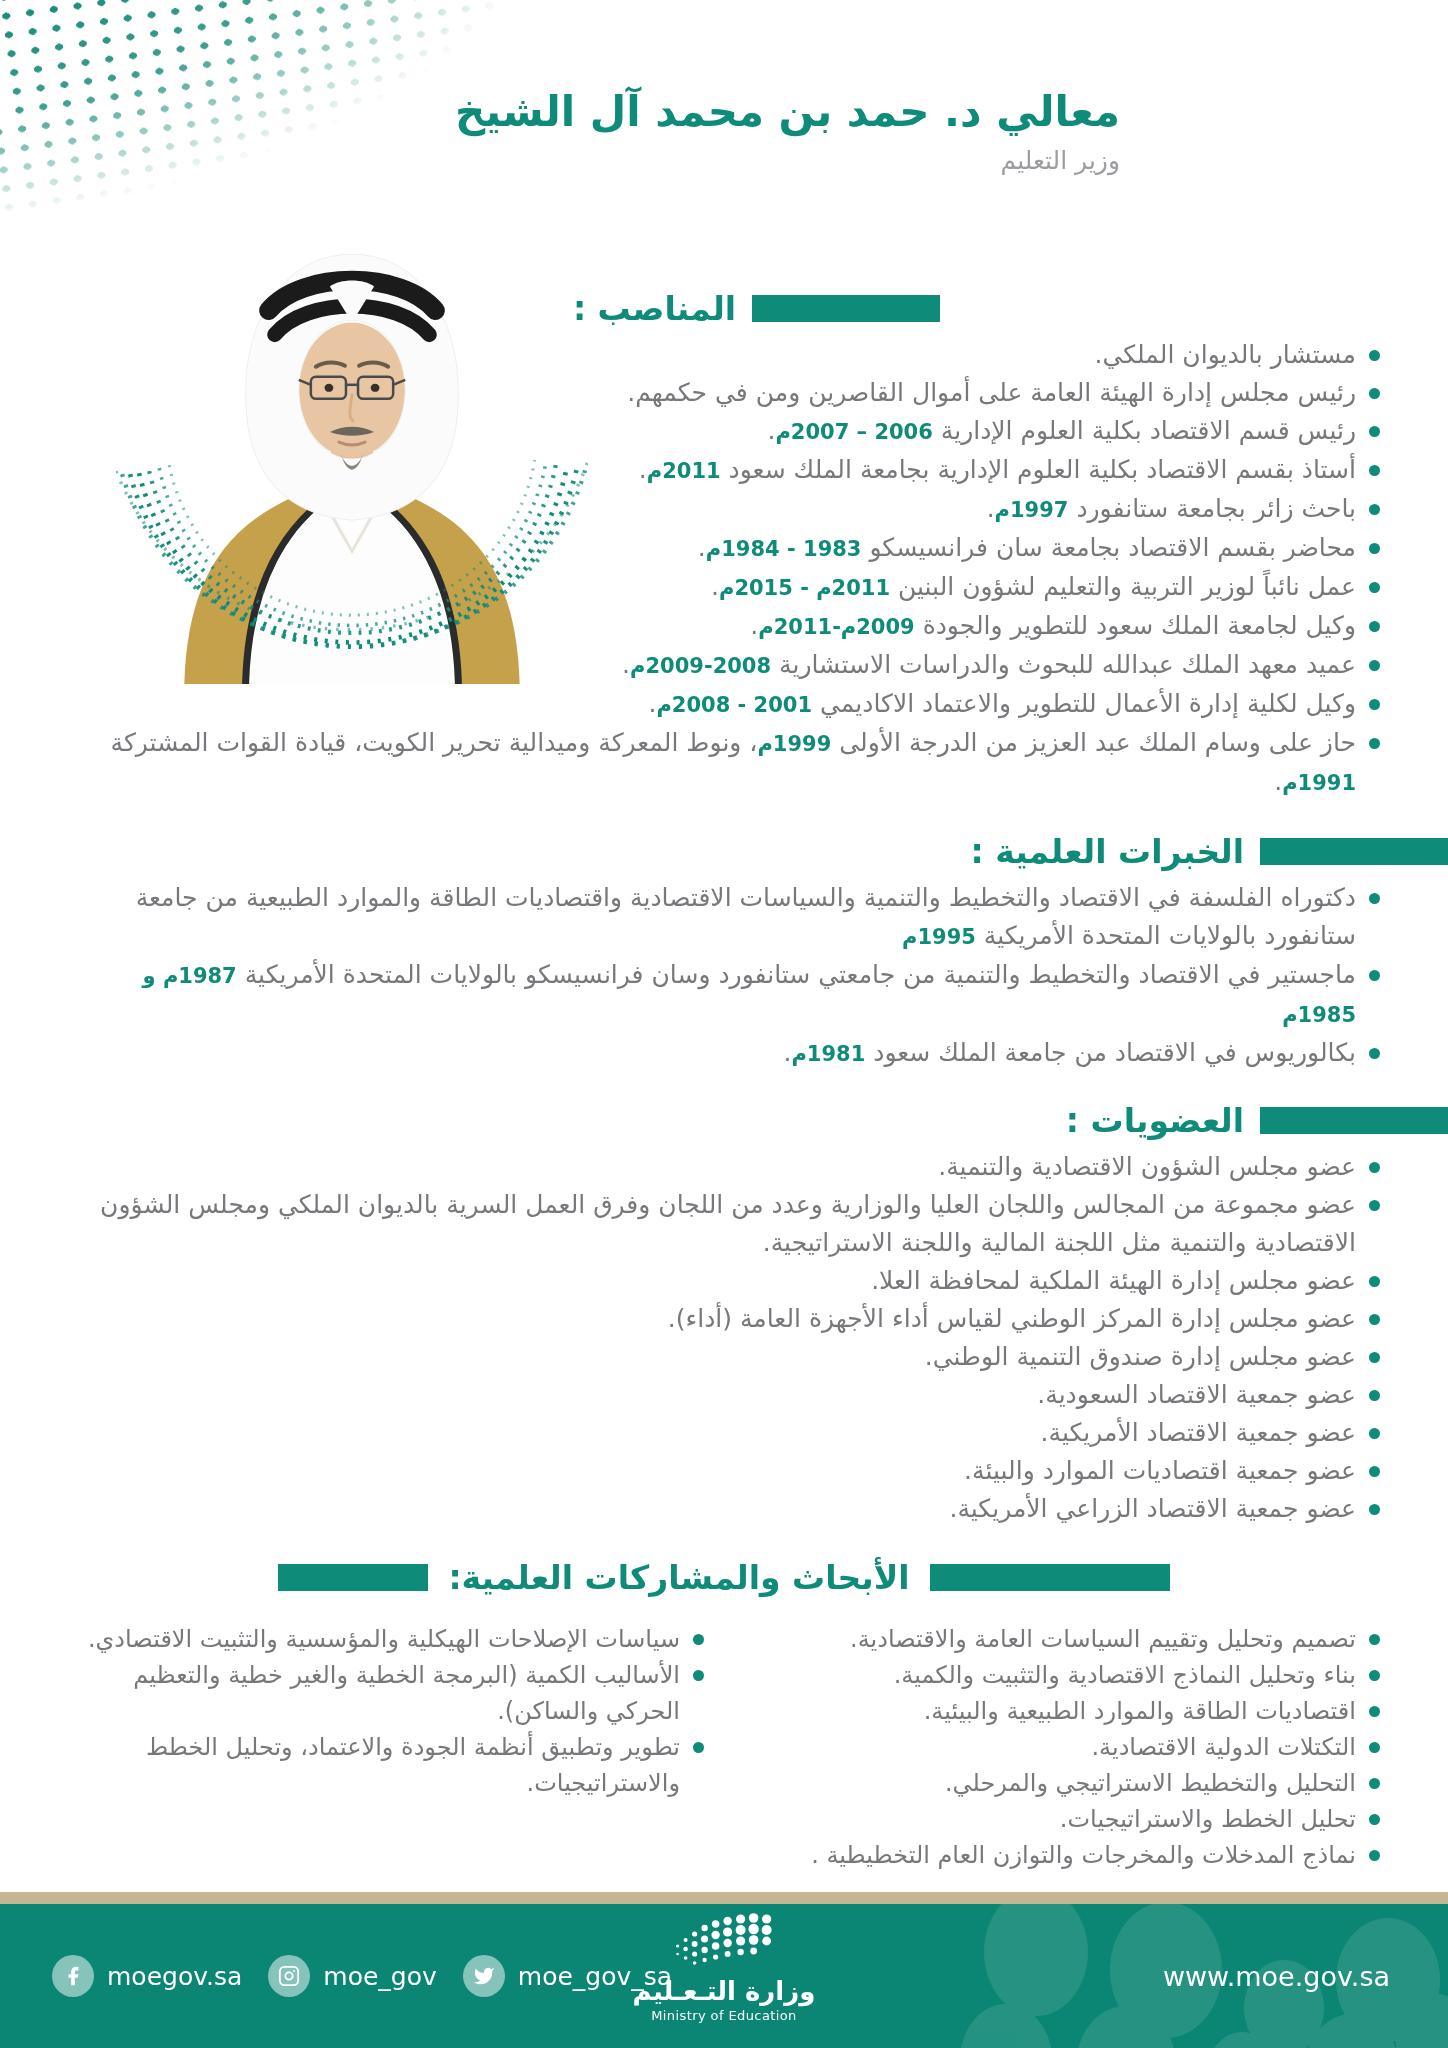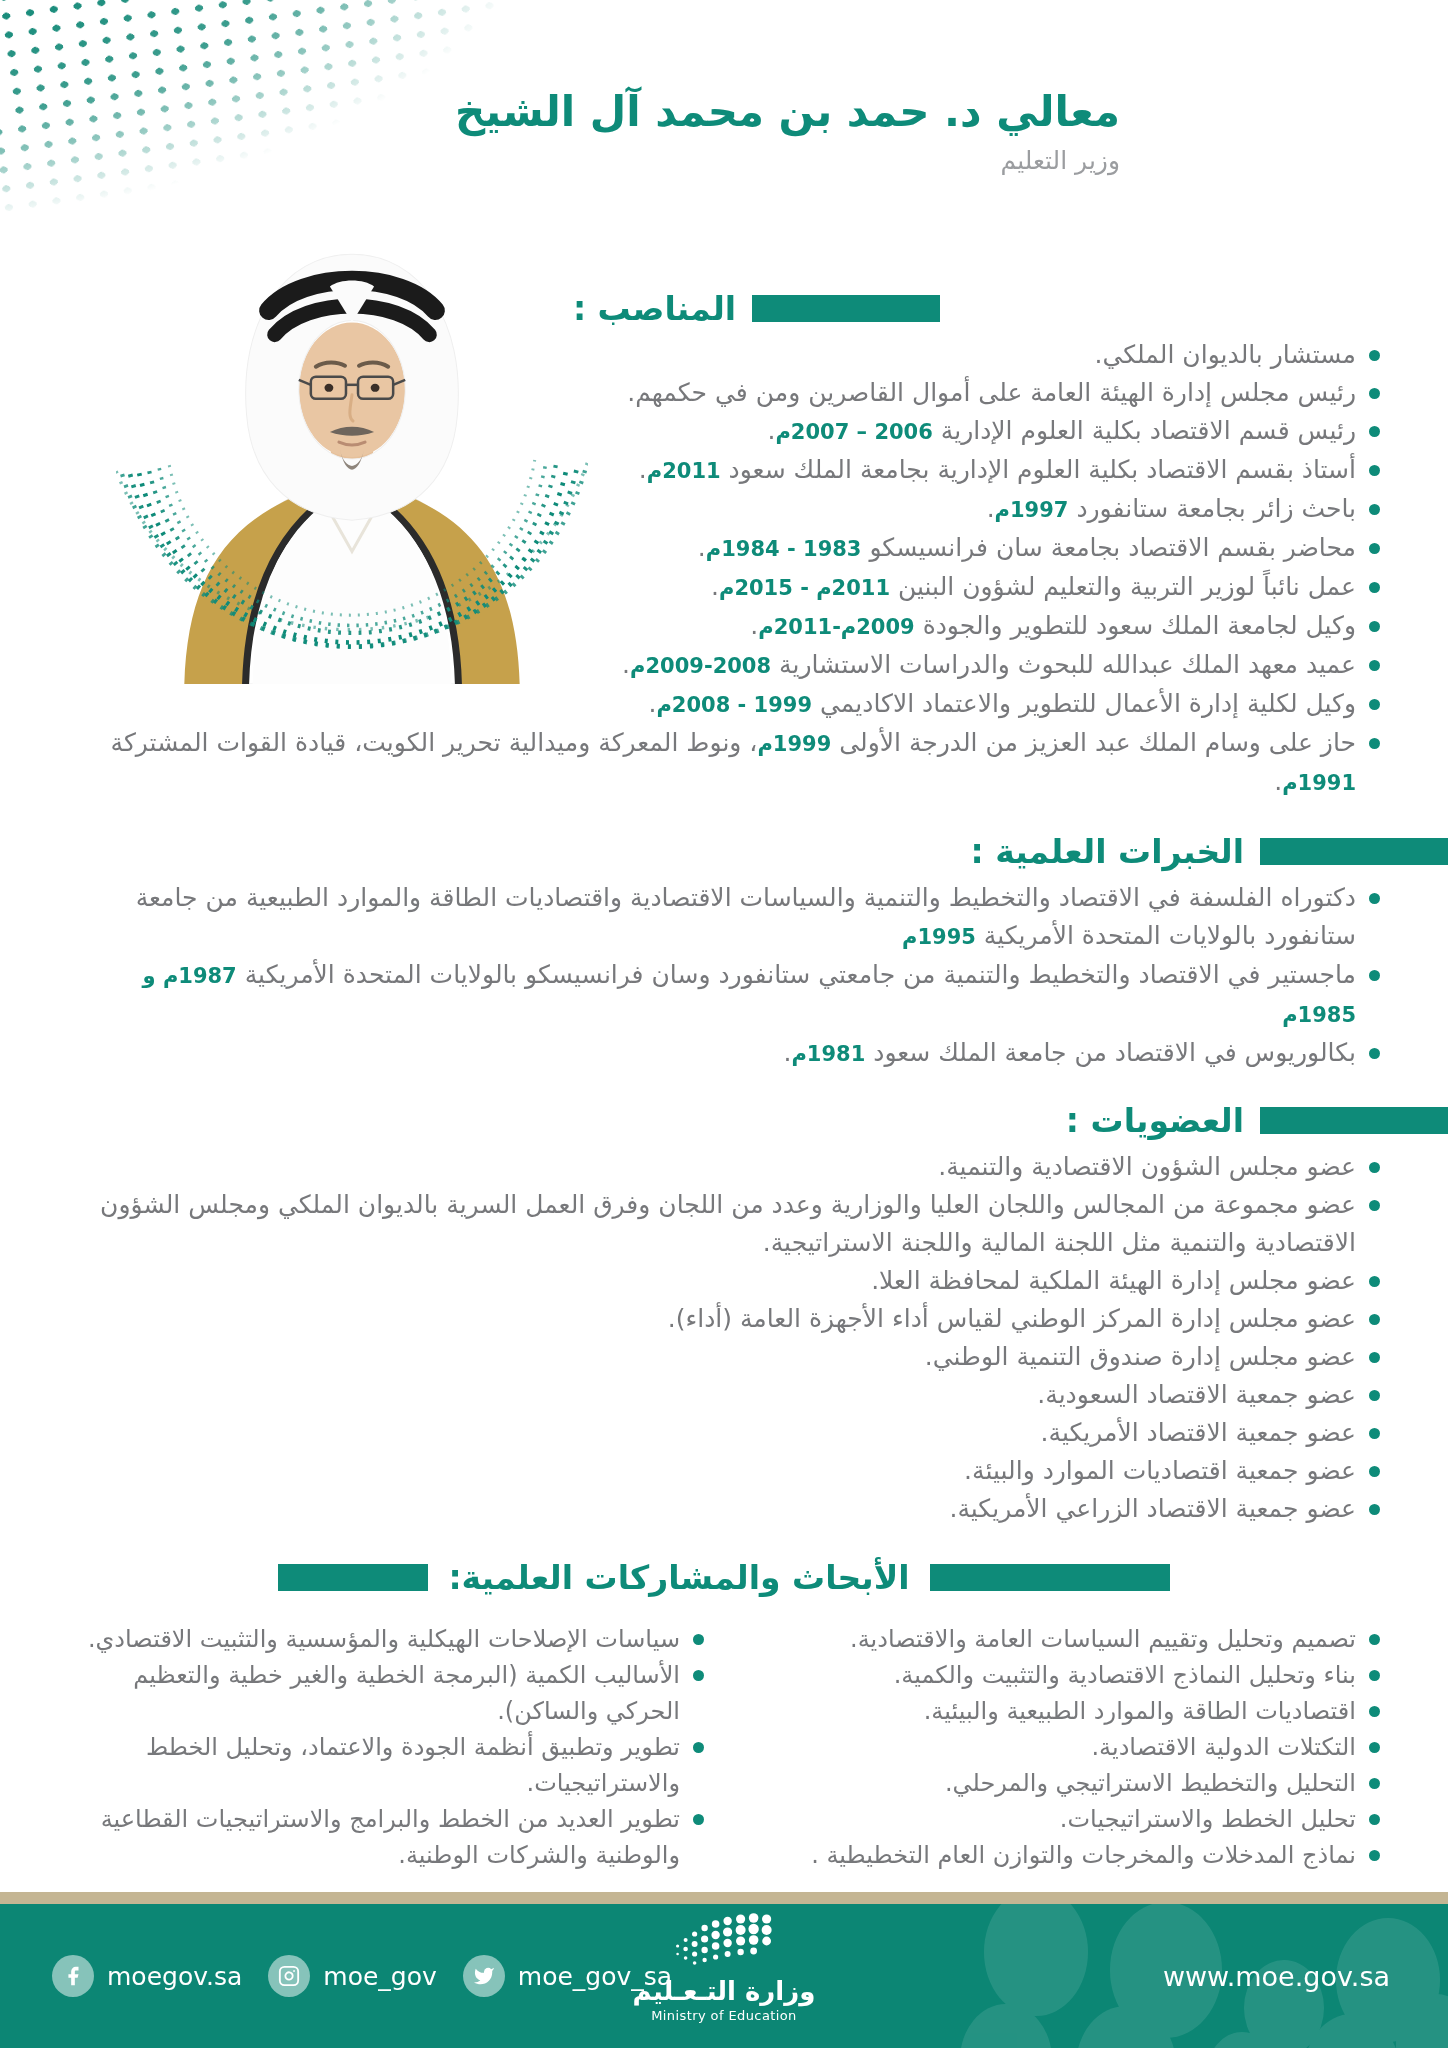--- a/index.html
+++ b/index.html
@@ -138,21 +138,21 @@
       <ul>
         <li><span>مستشار بالديوان الملكي.</span></li>
         <li><span>رئيس مجلس إدارة الهيئة العامة على أموال القاصرين ومن في حكمهم.</span></li>
         <li><span>رئيس قسم الاقتصاد بكلية العلوم الإدارية <span class="yr">2006 – 2007م</span>.</span></li>
         <li><span>أستاذ بقسم الاقتصاد بكلية العلوم الإدارية بجامعة الملك سعود <span class="yr">2011م</span>.</span></li>
         <li><span>باحث زائر بجامعة ستانفورد <span class="yr">1997م</span>.</span></li>
         <li><span>محاضر بقسم الاقتصاد بجامعة سان فرانسيسكو <span class="yr">1983 - 1984م</span>.</span></li>
         <li><span>عمل نائباً لوزير التربية والتعليم لشؤون البنين <span class="yr">2011م - 2015م</span>.</span></li>
         <li><span>وكيل لجامعة الملك سعود للتطوير والجودة <span class="yr">2009م-2011م</span>.</span></li>
         <li><span>عميد معهد الملك عبدالله للبحوث والدراسات الاستشارية <span class="yr">2008-2009م</span>.</span></li>
-        <li><span>وكيل لكلية إدارة الأعمال للتطوير والاعتماد الاكاديمي <span class="yr">1999 - 2008م</span>.</span></li>
+        <li><span>وكيل لكلية إدارة الأعمال للتطوير والاعتماد الاكاديمي <span class="yr">2001 - 2008م</span>.</span></li>
         <li><span>حاز على وسام الملك عبد العزيز من الدرجة الأولى <span class="yr">1999م</span>، ونوط المعركة وميدالية تحرير الكويت، قيادة القوات المشتركة <span class="yr">1991م</span>.</span></li>
       </ul>
     </section>
 
     <section class="sec sec-experience">
       <div class="sec-head">
         <span class="bar edge-bar"></span>
         <h2>الخبرات العلمية :</h2>
       </div>
       <ul>
@@ -196,21 +196,20 @@
             <li><span>التحليل والتخطيط الاستراتيجي والمرحلي.</span></li>
             <li><span>تحليل الخطط والاستراتيجيات.</span></li>
             <li><span>نماذج المدخلات والمخرجات والتوازن العام التخطيطية .</span></li>
           </ul>
         </div>
         <div class="col">
           <ul>
             <li><span>سياسات الإصلاحات الهيكلية والمؤسسية والتثبيت الاقتصادي.</span></li>
             <li><span>الأساليب الكمية (البرمجة الخطية والغير خطية والتعظيم الحركي والساكن).</span></li>
             <li><span>تطوير وتطبيق أنظمة الجودة والاعتماد، وتحليل الخطط والاستراتيجيات.</span></li>
-            <li><span>تطوير العديد من الخطط والبرامج والاستراتيجيات القطاعية والوطنية والشركات الوطنية.</span></li>
           </ul>
         </div>
       </div>
     </section>
 
   </main>
 
   <div class="tanbar"></div>
 
   <footer>

